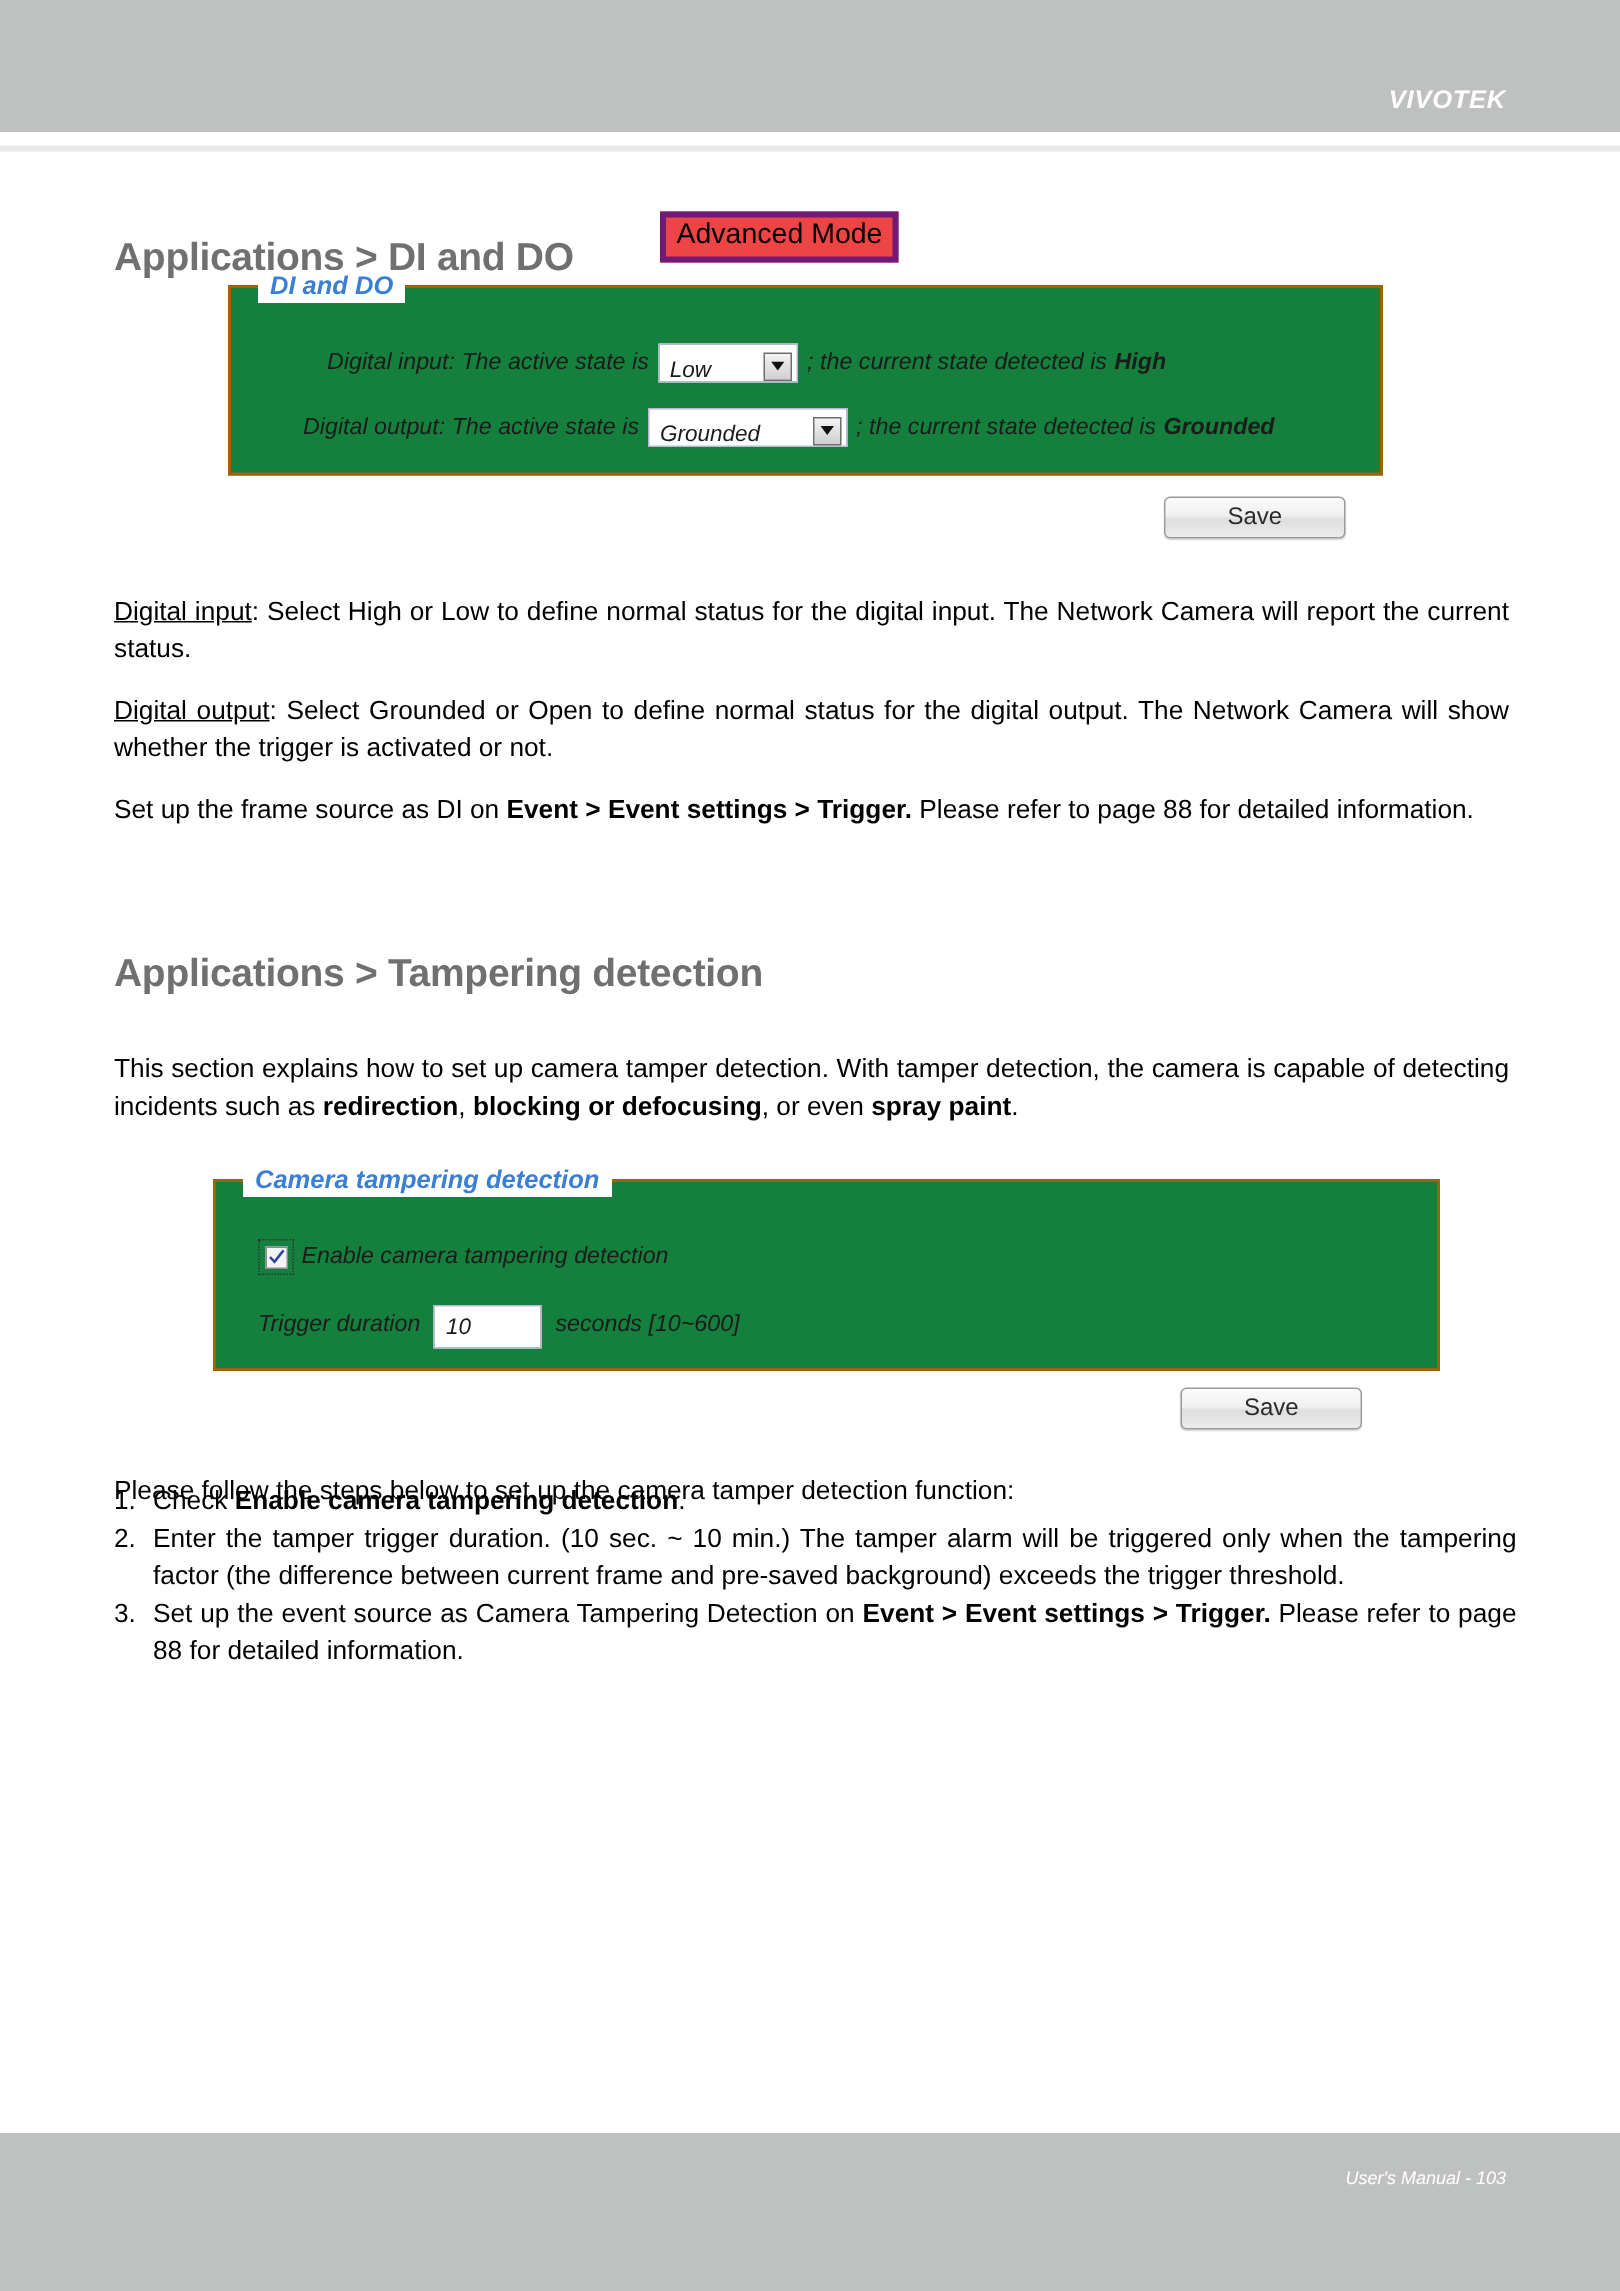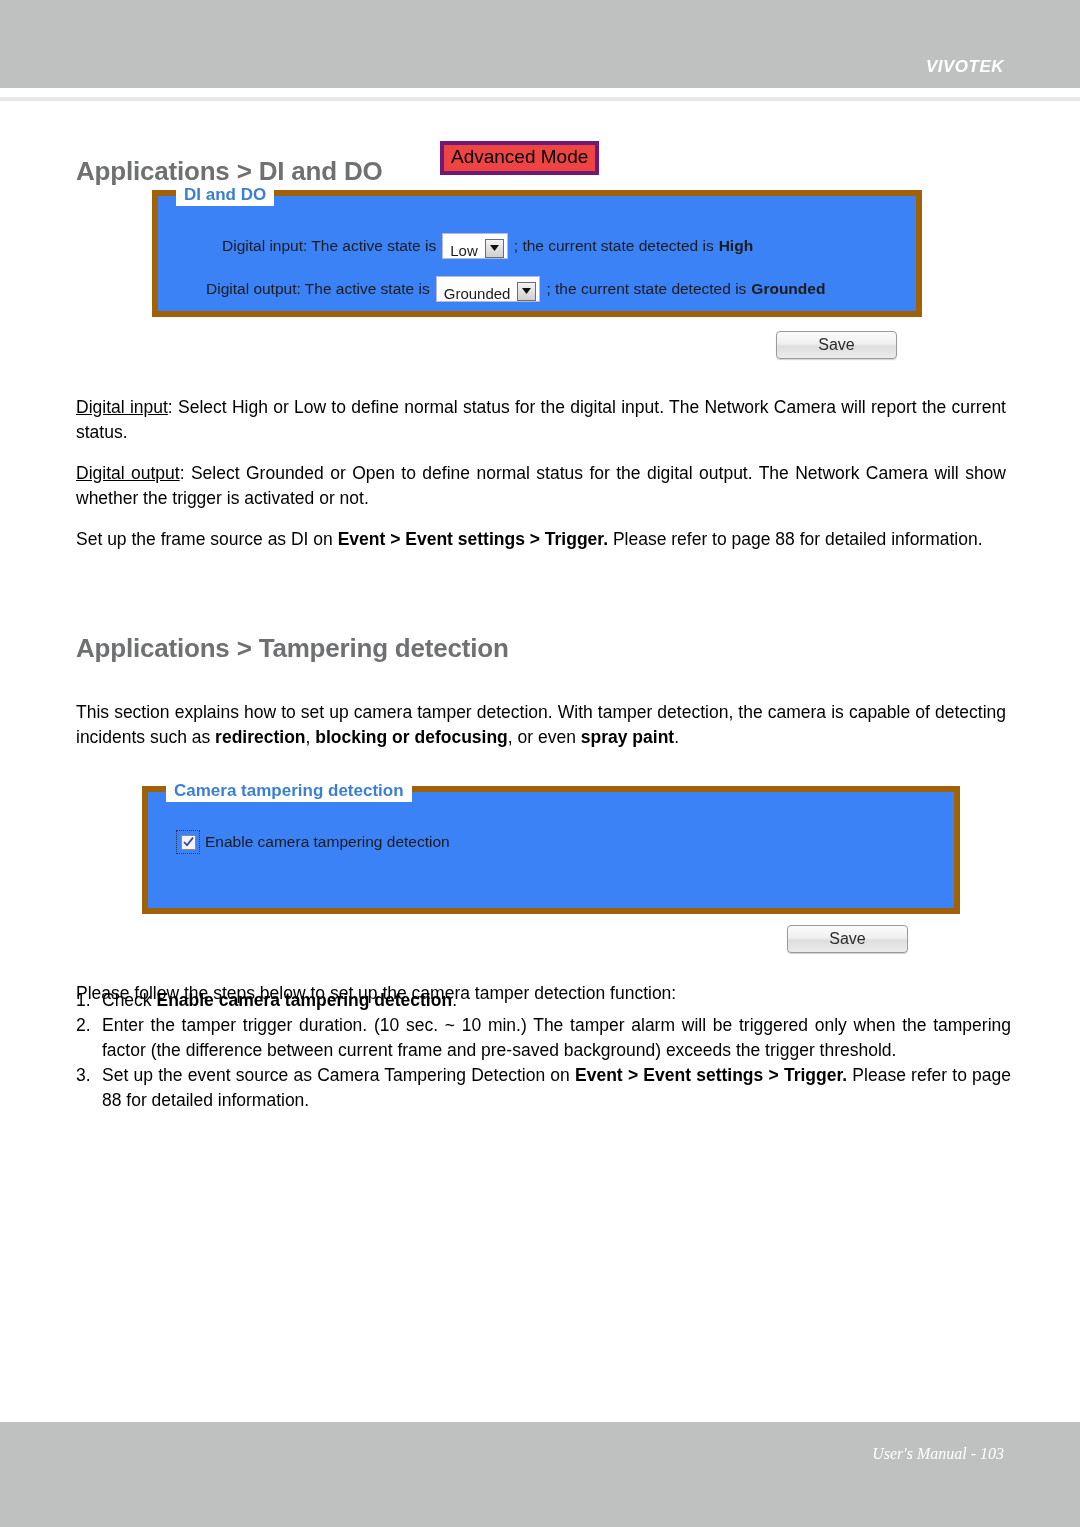--- a/index.html
+++ b/index.html
@@ -68,23 +68,24 @@
     font-size: 19px;
     font-weight: normal;
     color: #000000;
     line-height: 22px;
     box-sizing: border-box;
   }
 
   
   .panel {
     position: absolute;
-    border: 6px solid #a16207;
-    box-sizing: border-box;
-    background: #3b82f6;
+    border: 2px solid #a16207;
+    box-sizing: border-box;
+    background: #15803d;
+    font-style: italic;
   }
   .panel-legend {
     position: absolute;
     top: -12px;
     left: 18px;
     background: #ffffff;
     padding: 0 8px;
     color: #3b7fd4;
     font-family: "Liberation Sans", sans-serif;
     font-weight: bold;
@@ -119,20 +120,21 @@
   
   .select {
     display: inline-flex;
     align-items: center;
     border: 1px solid #b7b8d8;
     background: #ffffff;
     height: 26px;
     padding: 4px 3px 0 7px;
     margin: 0 6px;
     box-sizing: border-box;
+    gap: 28px;
   }
   .select .sel-val {
     font-family: "Liberation Sans", sans-serif;
     font-size: 15px;
     color: #1b1b1b;
     padding-right: 7px;
     position: relative;
     top: 2px;
   }
   .select .sel-arrow {
@@ -253,23 +255,23 @@
     position: absolute;
     left: 0; top: 1422px;
     width: 1080px;
     height: 105px;
     background: #bfc1c1;
   }
   .footer-text {
     position: absolute;
     right: 76px;
     top: 1445px;
-    font-family: Liberation Serif, serif;
+    font-family: Liberation Sans, sans-serif;
     font-style: italic;
-    font-size: 16px;
+    font-size: 12px;
     color: #ffffff;
     white-space: nowrap;
   }
 </style>
 </head>
 <body>
 
 <div class="page-header"></div>
 <div class="brand">VIVOTEK</div>
 <div class="header-rule"></div>
@@ -337,20 +339,25 @@
     <span class="chk-wrap">
       <span class="chk-box">
         <svg width="11" height="10" viewBox="0 0 11 10">
           <path d="M1 5 L4 8.2 L10 0.6" stroke="#2b45a8" stroke-width="1.7" fill="none"></path>
         </svg>
       </span>
     </span>
     <span class="txt">Enable camera tampering detection</span>
   </div>
 
+  <div class="field-row" id="row-tamper-duration">
+    <span class="txt">Trigger duration</span>
+    <span class="num-input">10</span>
+    <span class="txt">seconds [10~600]</span>
+  </div>
 </div>
 
 <div class="save-btn" id="save-tamper">Save</div>
 
 <p class="para nojust" id="steps-intro">Please follow the steps below to set up the camera tamper detection function:</p>
 
 <div class="steps" id="steps-list">
   <div class="step nojust">
     <span class="num">1.</span><span>Check </span><b>Enable camera tampering detection</b><span>.</span>
   </div>

